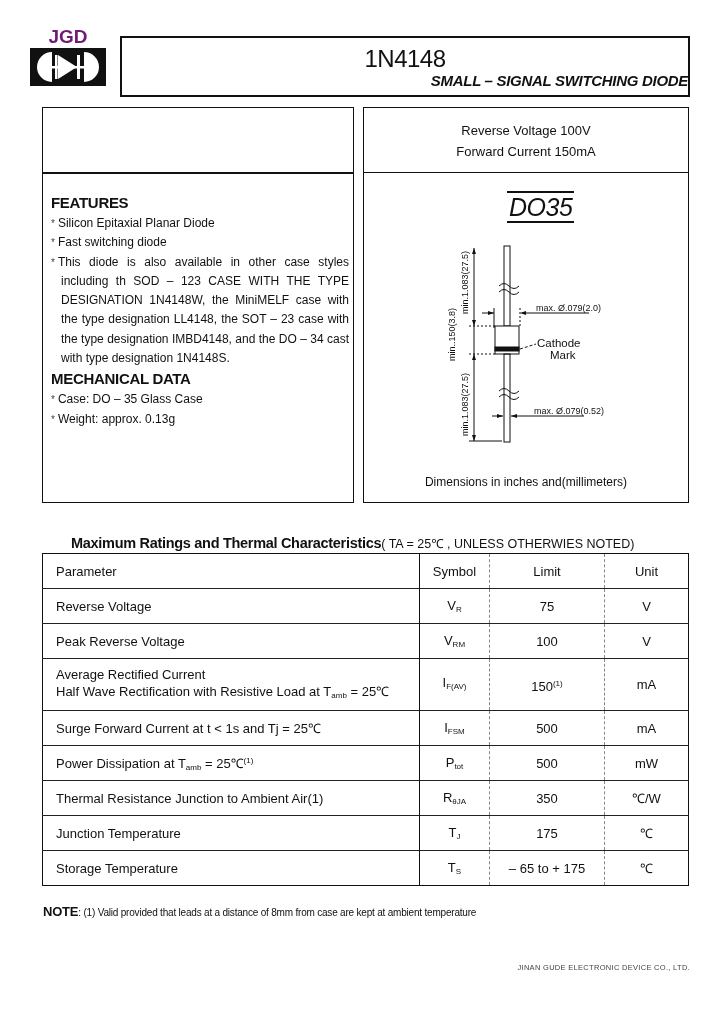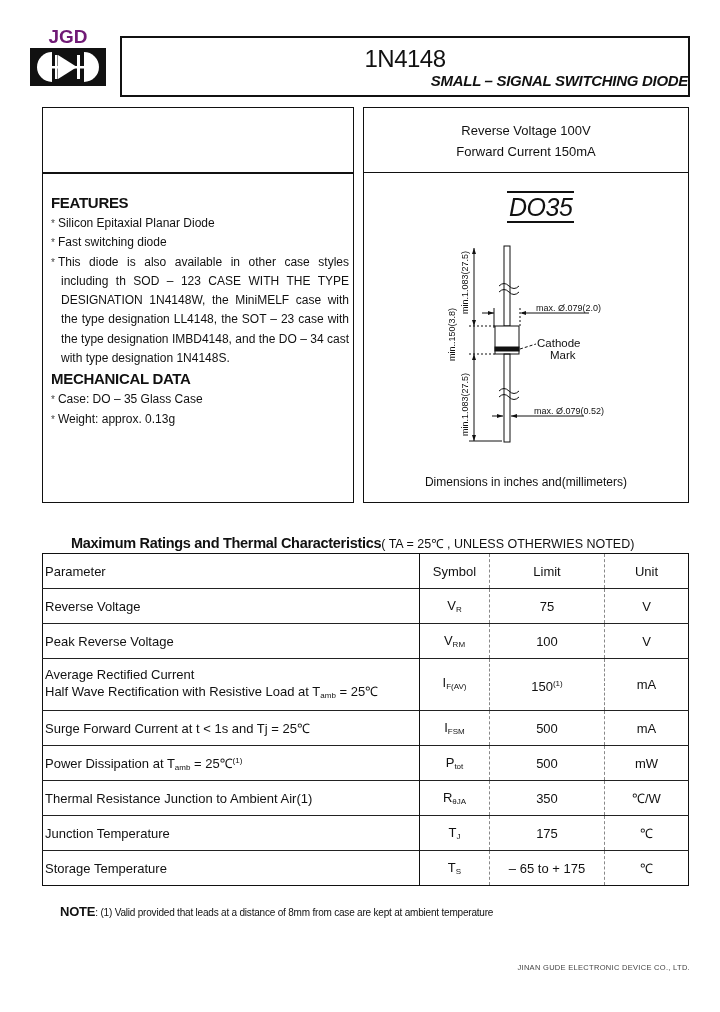--- a/index.html
+++ b/index.html
@@ -29,30 +29,30 @@
   .diagram { position: absolute; left: 0; top: 128px; width: 326px; height: 218px; }
   .dim-caption { position: absolute; left: 0; width: 100%; top: 367px; text-align: center; font-size: 12px; }
 
   .table-title { position: absolute; left: 59px; top: 535px; font-size: 14.5px; white-space: nowrap; letter-spacing: -0.3px; margin-left: 12px; }
   .table-title b { font-weight: bold; }
   .table-title .cond { font-size: 12.5px; letter-spacing: 0; }
 
   .ratings { position: absolute; left: 42px; top: 553px; width: 647px; border: 1.5px solid #111; border-collapse: collapse; font-size: 13px; }
   .ratings td { border-top: 1px solid #222; height: 35px; vertical-align: middle; }
   .ratings tr:first-child td { border-top: none; }
-  .ratings .c-par { width: 377px; padding-left: 2px; border-right: 1.5px solid #111; }
+  .ratings .c-par { width: 377px; padding-left: 13px; border-right: 1.5px solid #111; }
   .ratings .c-sym { width: 70px; text-align: center; border-right: 1px dashed #888; }
   .ratings .c-lim { width: 115px; text-align: center; border-right: 1px dashed #888; }
   .ratings .c-unit { text-align: center; }
   .ratings tr.tall td { height: 52px; line-height: 17px; }
   sub { font-size: 8px; vertical-align: -2px; }
   sup { font-size: 8px; vertical-align: 5px; }
 
   .note { position: absolute; left: 43px; top: 904px; font-size: 10px; white-space: nowrap; letter-spacing: -0.2px; }
-  .note b { font-size: 13px; font-weight: bold; margin-left: 17px; }
+  .note b { font-size: 13px; font-weight: bold; }
   .company { position: absolute; right: 30px; top: 963px; font-size: 7.5px; color: #444; letter-spacing: 0.3px; }
 </style>
 </head>
 <body>
 
 <div class="logo">
   <div class="logo-text">JGD</div>
   <div class="logo-box">
     <svg width="76" height="38" viewBox="0 0 76 38">
       <rect width="76" height="38" fill="#111"></rect>

